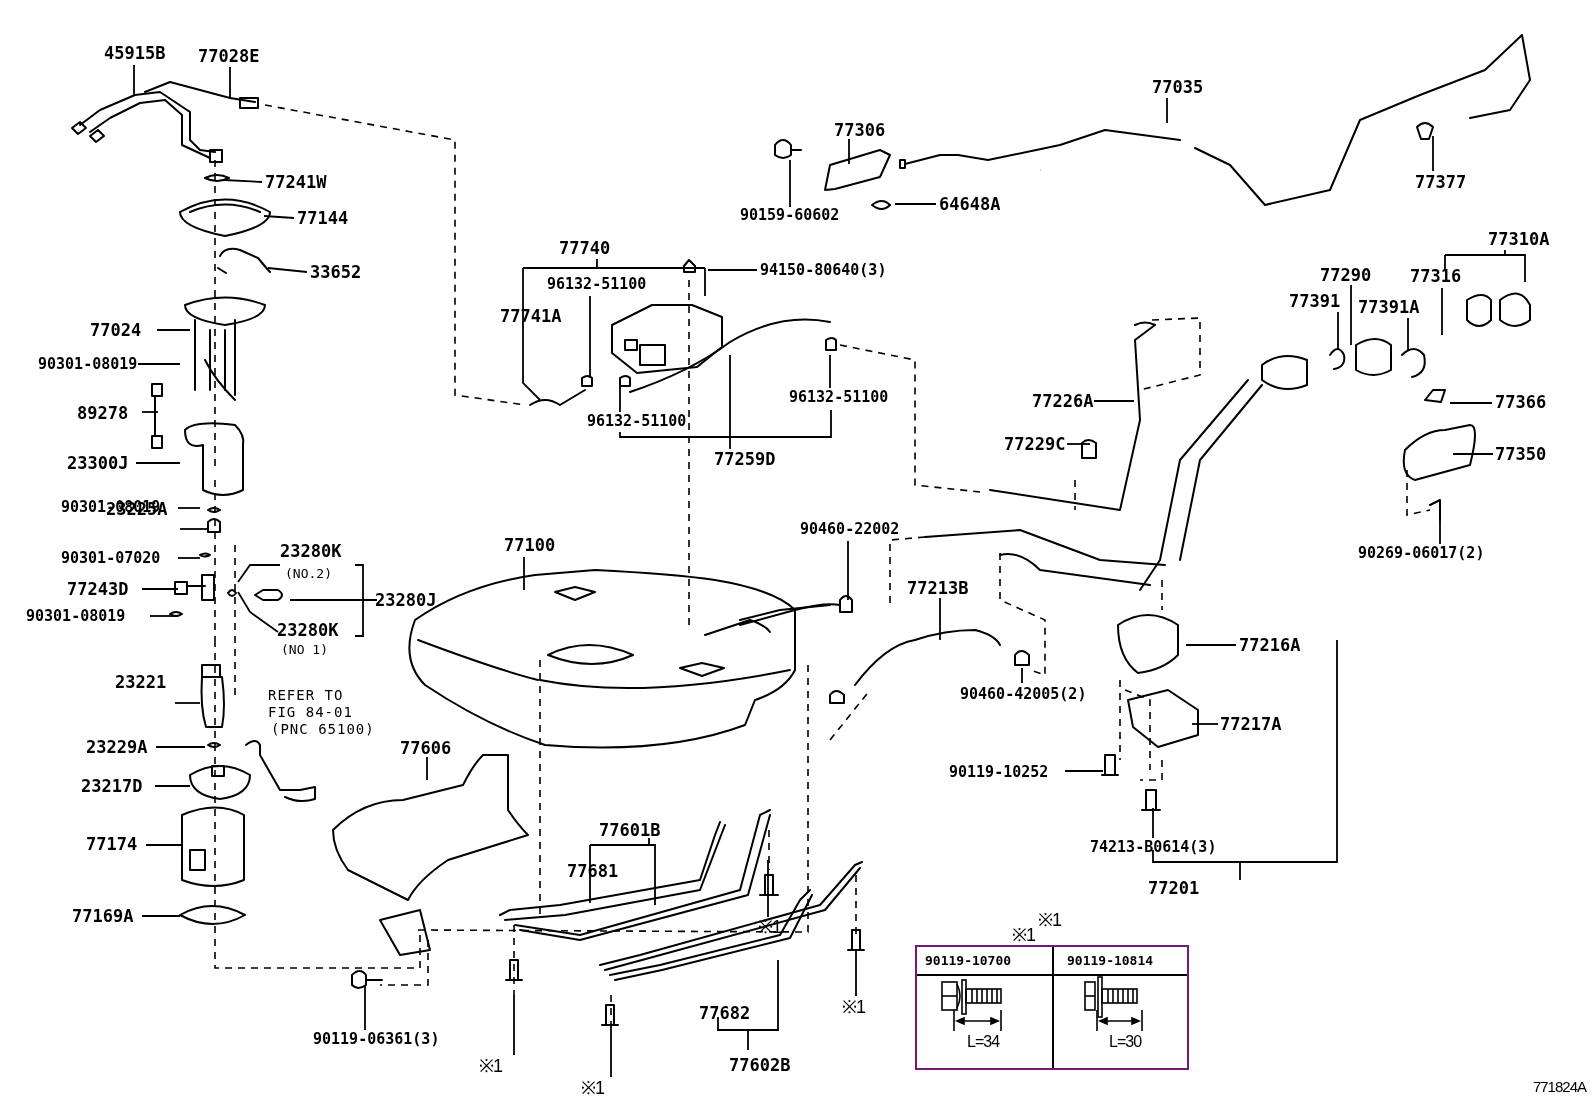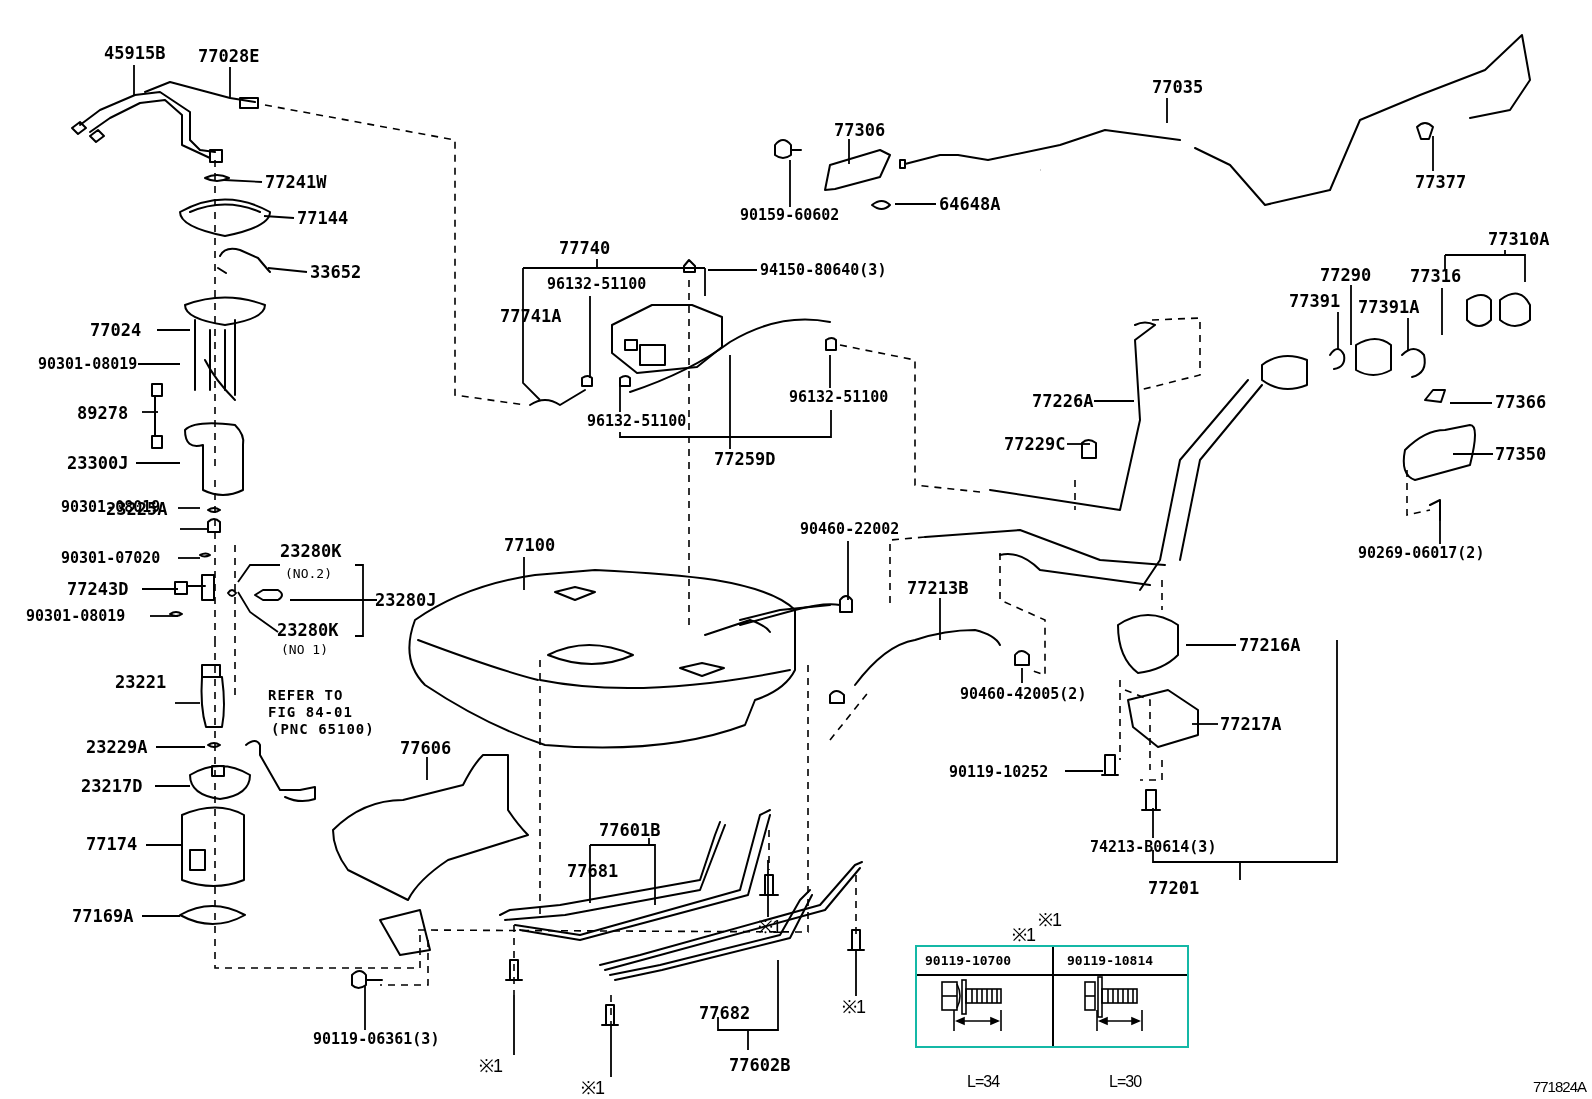--- a/index.html
+++ b/index.html
@@ -10,28 +10,28 @@
     font-family: "DejaVu Sans Mono", "Liberation Mono", monospace;
     font-weight: bold;
     font-size: 15px;
     color: #000;
     white-space: nowrap;
     line-height: 1;
     letter-spacing: 0px;
   }
   .lbl.big { font-size: 17px; }
   .lbl.small { font-size: 13px; font-weight: normal; }
-  .lbl.note { font-size: 14px; font-weight: bold; letter-spacing: 1px; }
+  .lbl.note { font-size: 14px; font-weight: normal; letter-spacing: 1px; }
   .lbl.sans { font-family: "Liberation Sans", sans-serif; font-weight: normal; font-size: 18px; letter-spacing: -1px; }
   #fig-id { position: absolute; right: 6px; bottom: 4px; font-family: "Liberation Sans", sans-serif; font-size: 15px; letter-spacing: -1px; color: #000; }
-  #bolt-table { position: absolute; left: 915px; top: 945px; width: 274px; height: 103px; border: 2px solid #14b8a6; box-sizing: border-box; }
+  #bolt-table { position: absolute; left: 915px; top: 945px; width: 274px; height: 125px; border: 2px solid #701a75; box-sizing: border-box; }
   #bolt-table .hdr { position: absolute; top: 0; height: 27px; border-bottom: 2px solid #000; width: 100%; }
   #bolt-table .divider { position: absolute; left: 135px; top: 0; width: 2px; height: 100%; background: #000; }
   #bolt-table .hcell { position: absolute; top: 6px; font-family: "DejaVu Sans Mono", monospace; font-weight: bold; font-size: 13px; }
-  #bolt-table .len { position: absolute; top: 86px; font-family: "Liberation Sans", sans-serif; font-size: 16px; letter-spacing: -1px; margin-top: 40px; }
+  #bolt-table .len { position: absolute; top: 86px; font-family: "Liberation Sans", sans-serif; font-size: 16px; letter-spacing: -1px; }
 </style>
 </head>
 <body>
 
 <svg id="diagram" viewBox="0 0 1592 1099" xmlns="http://www.w3.org/2000/svg">
   <g id="parts" fill="none" stroke="#000" stroke-width="2" stroke-linejoin="round" stroke-linecap="round">
       <path d="M80 125 L100 110 L135 95 L160 92 L175 102 L190 112 L190 140 L200 150 L215 152"></path>
       <path d="M90 132 L110 118 L140 103 L165 100 L182 115 L182 145 L210 158"></path>
       <path d="M145 92 L170 82 L230 98 L255 102"></path>
       <path d="M72 128 l8 -6 l6 6 l-8 6 z M90 136 l8 -6 l6 6 l-8 6 z"></path>

